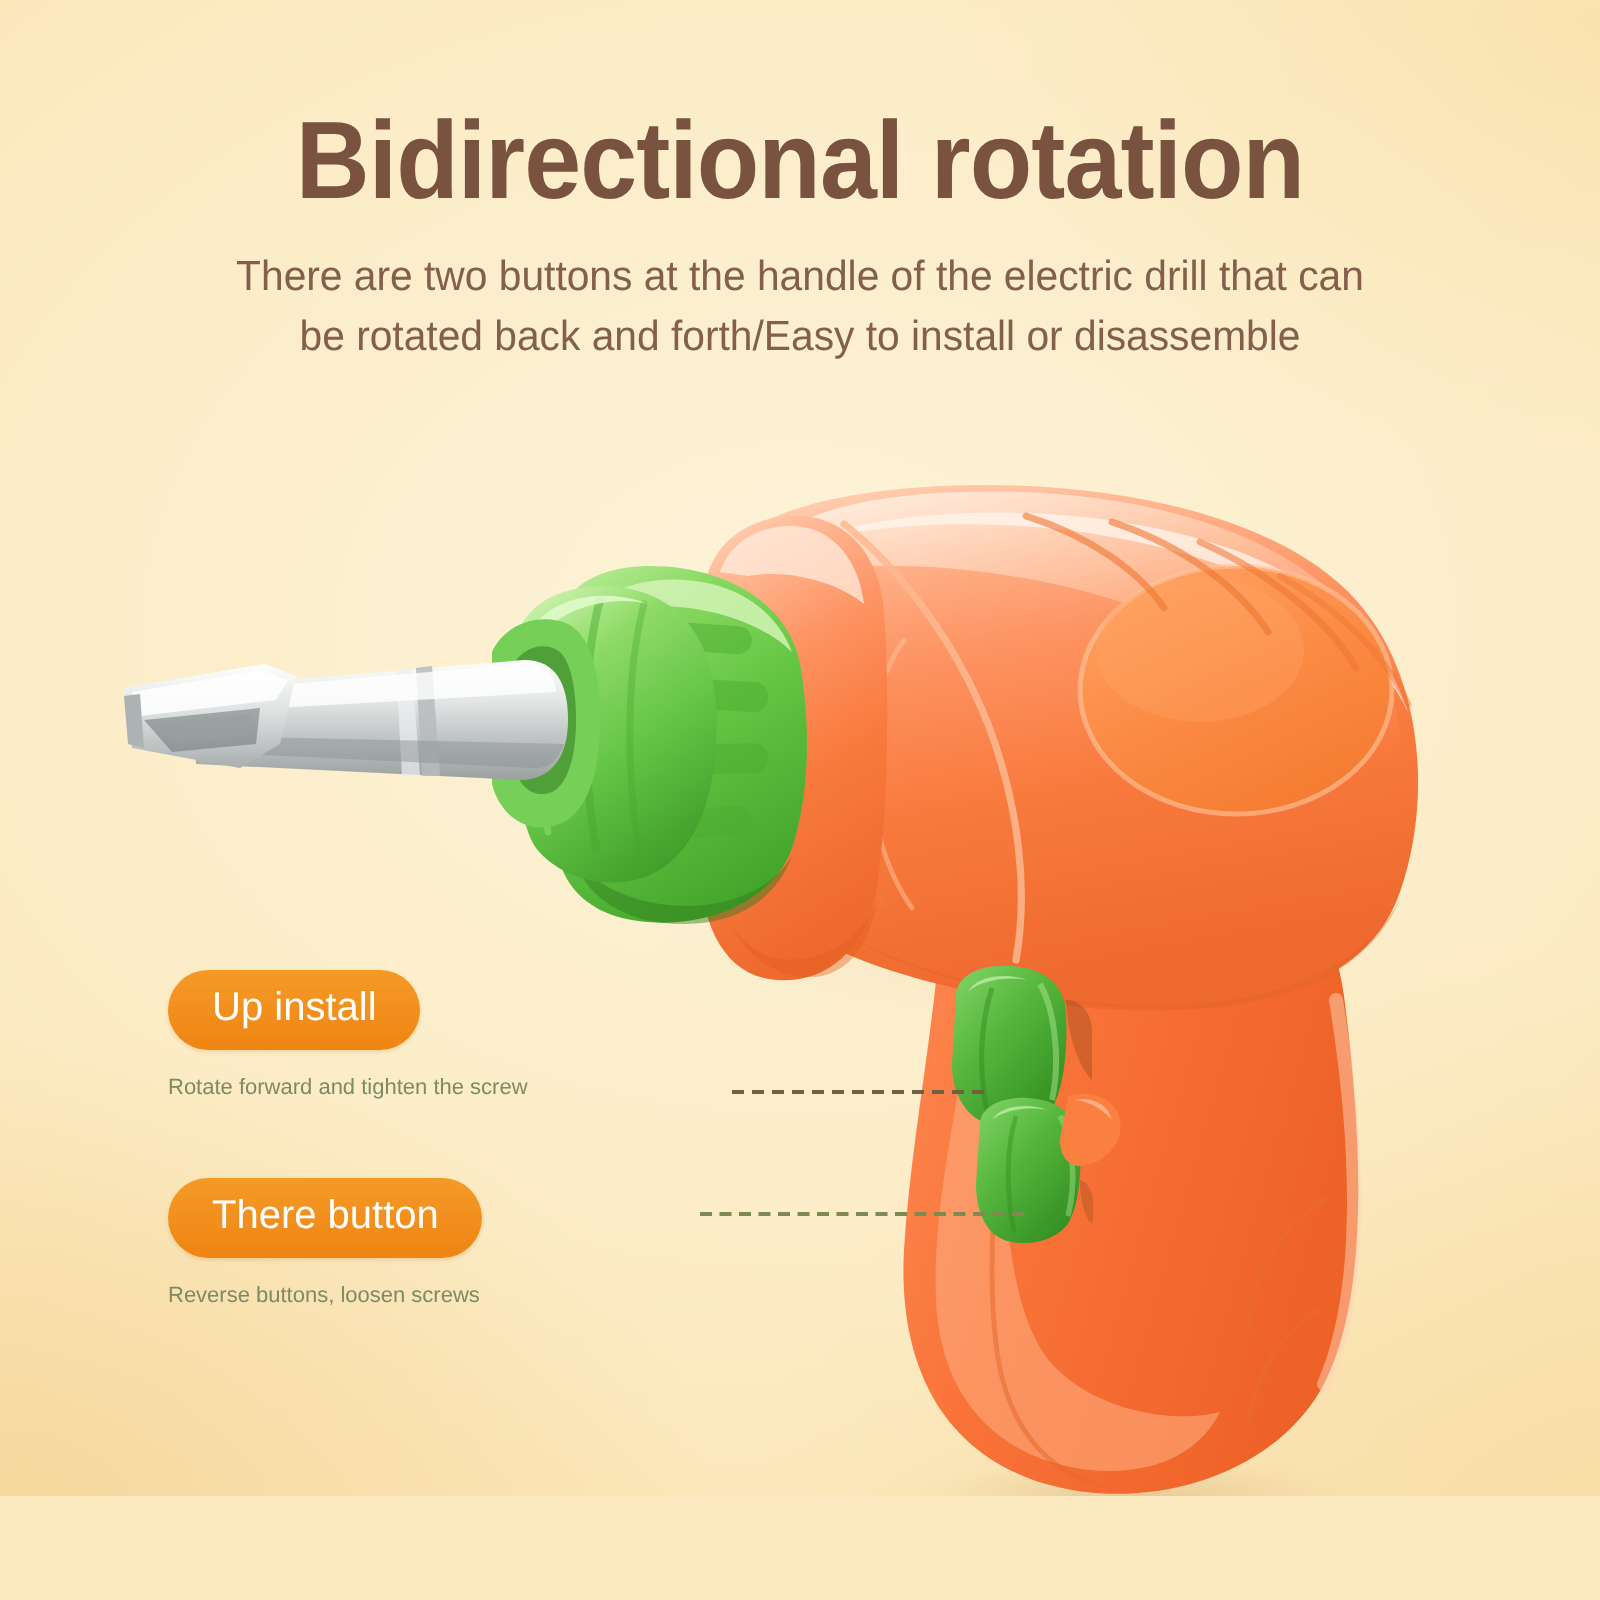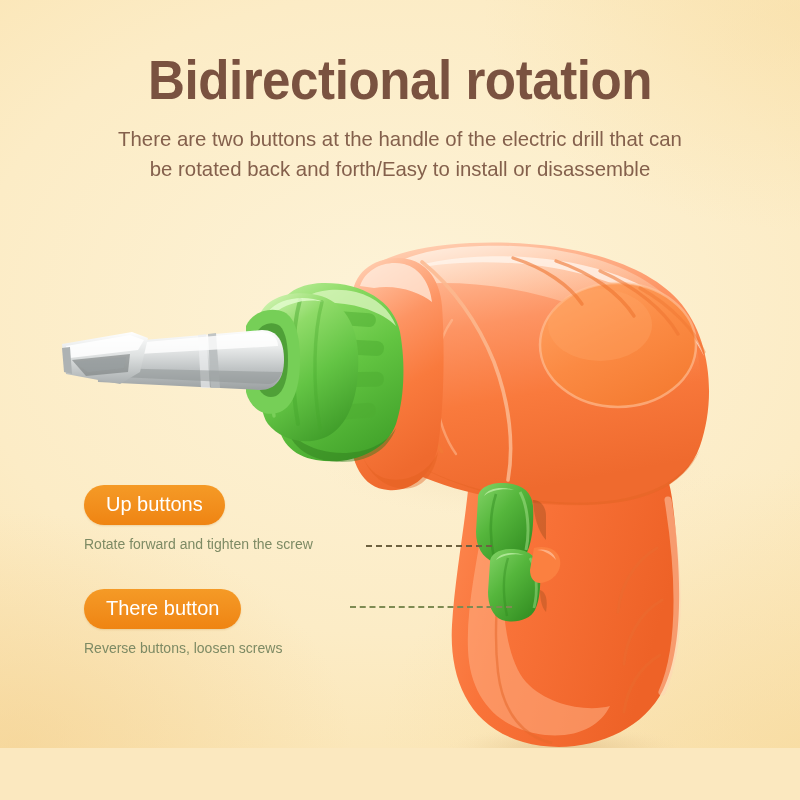--- a/index.html
+++ b/index.html
@@ -75,21 +75,21 @@
     background: linear-gradient(180deg, #f59a26 0%, #f2901e 48%, #ef8412 100%);
     color: #ffffff;
     font-size: 20px;
     line-height: 24px;
     font-weight: normal;
     white-space: nowrap;
     box-shadow: 0 1px 2px rgba(180,110,20,.20);
   }
   .desc {
     margin-top: 9px;
-    font-size: 14px;
+    font-size: 11px;
     line-height: 20px;
     color: #7d8a64;
     white-space: nowrap;
   }
 
   
   .leader {
     position: absolute;
     height: 0;
     border-top: 2px dashed #6d6140;
@@ -380,21 +380,21 @@
 
   <div class="header">
     <h1 class="title">Bidirectional rotation</h1>
     <p class="subtitle">There are two buttons at the handle of the electric drill that can be rotated back and forth/Easy to install or disassemble</p>
   </div>
 
   <div class="leader up"></div>
   <div class="leader down"></div>
 
   <div class="callout up">
-    <div class="pill">Up buttons</div>
+    <div class="pill">Up install</div>
     <div class="desc">Rotate forward and tighten the screw</div>
   </div>
 
   <div class="callout down">
     <div class="pill">There button</div>
     <div class="desc">Reverse buttons, loosen screws</div>
   </div>
 
 </div>
 

